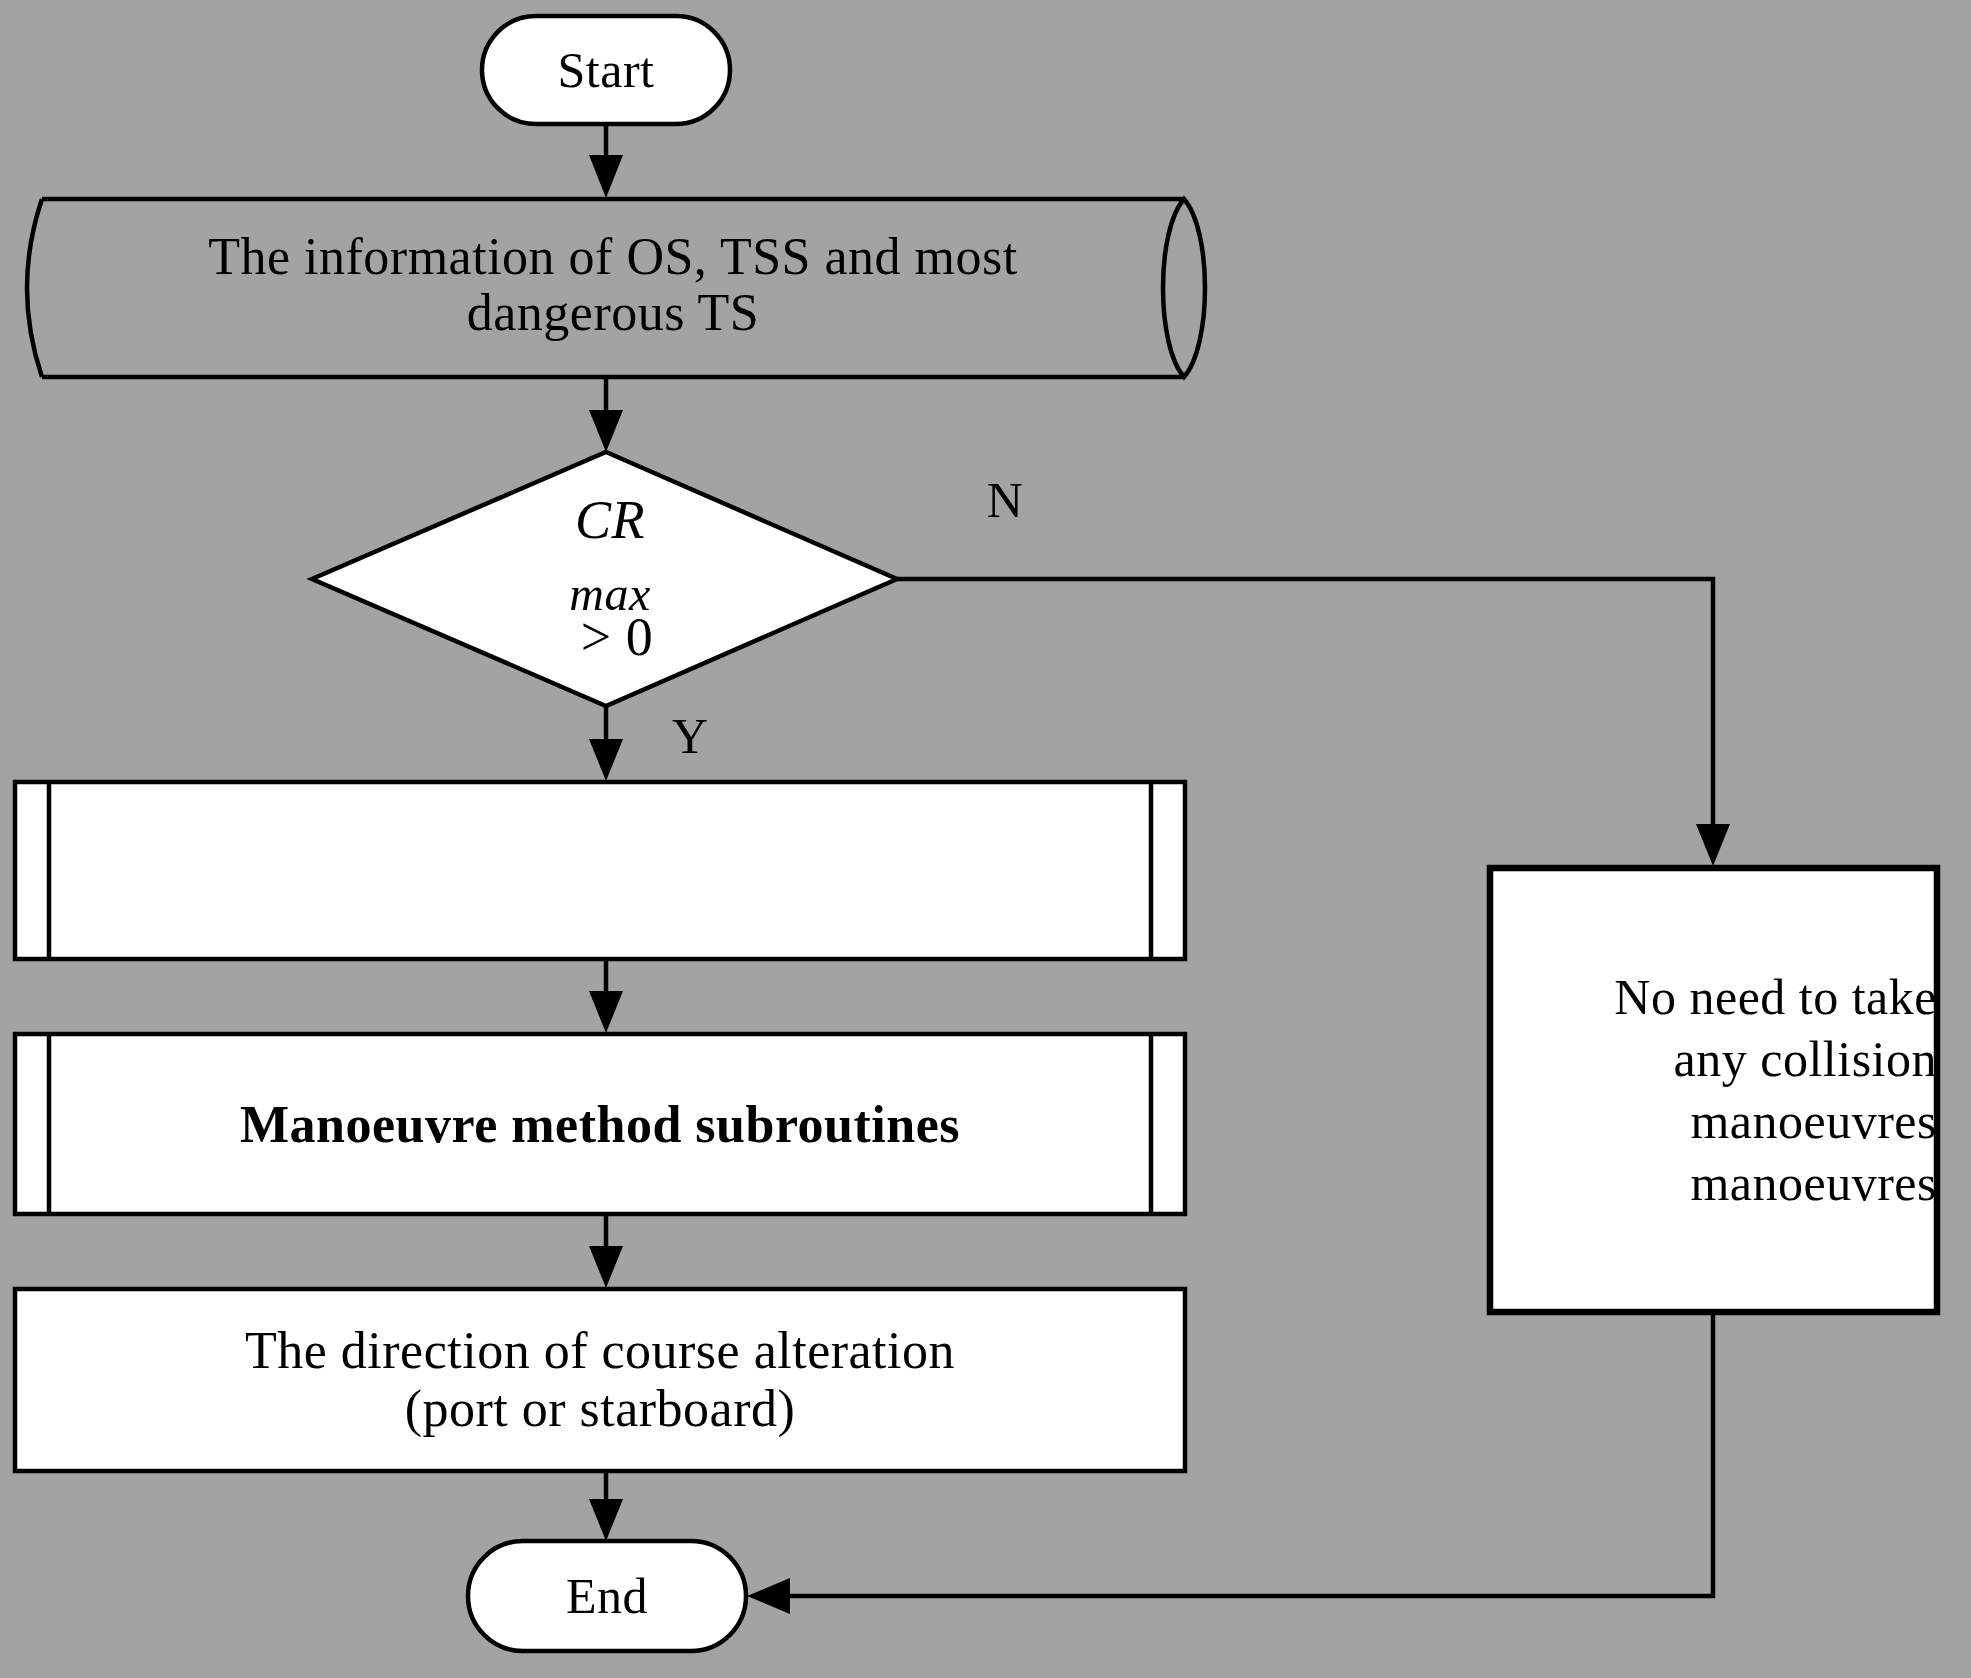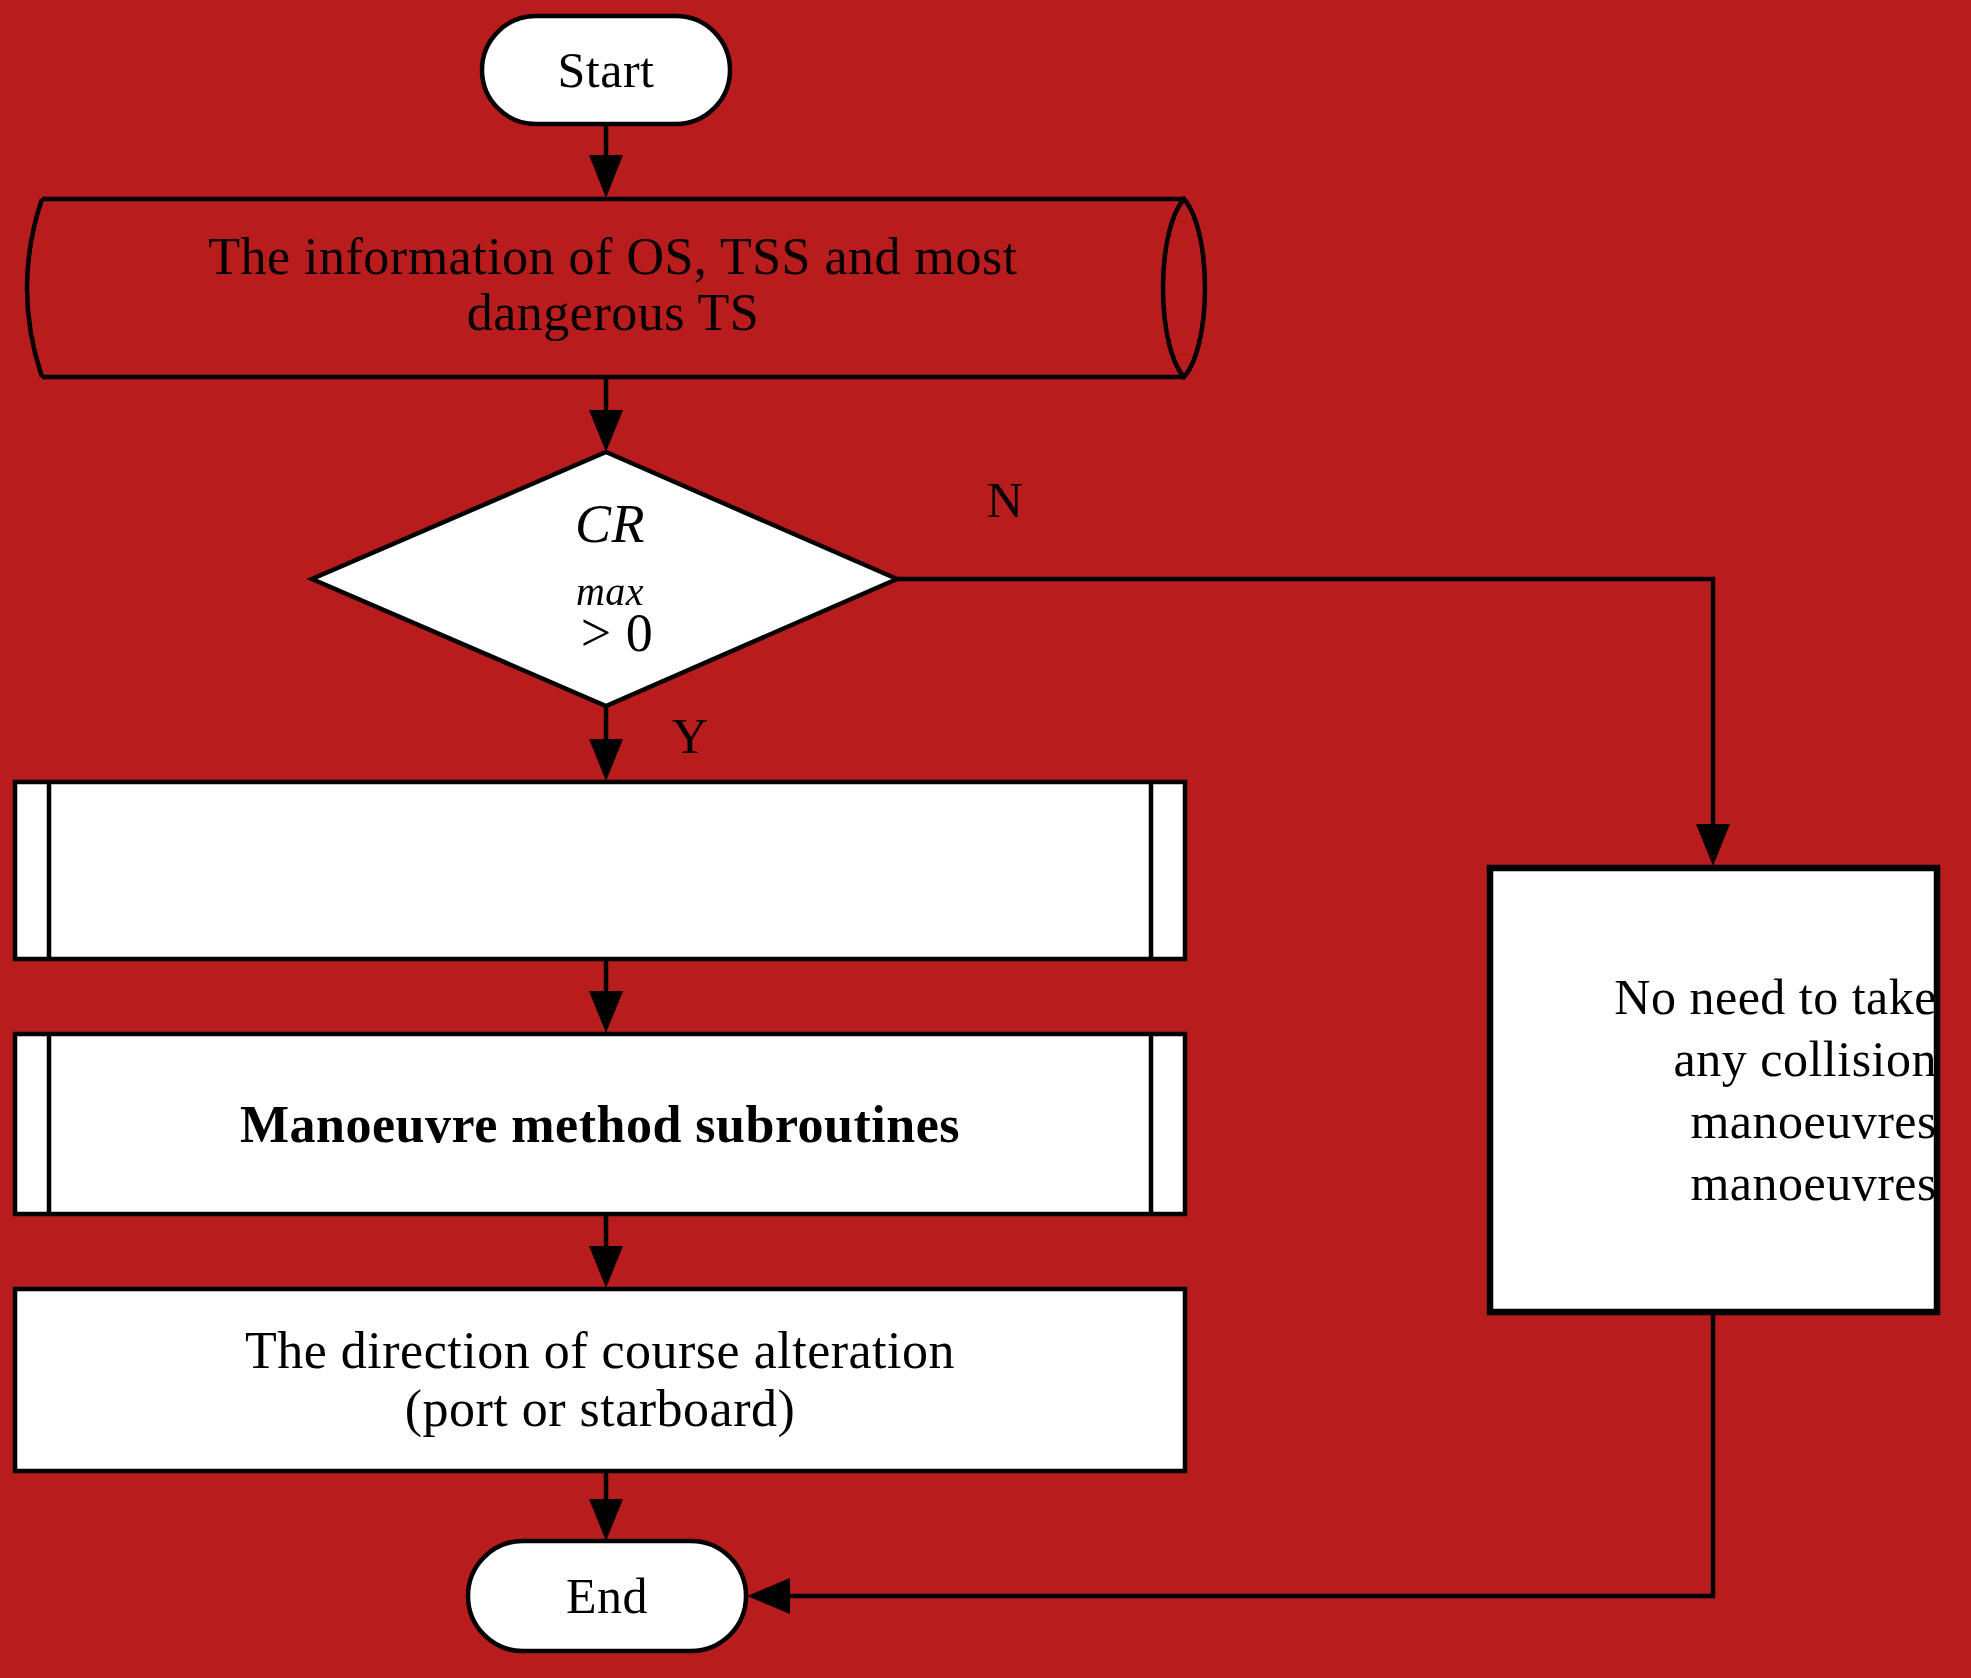--- a/index.html
+++ b/index.html
@@ -1,40 +1,40 @@
 <!DOCTYPE html>
 <html><head>
 <meta charset="utf-8">
 <style>
   html,body{margin:0;padding:0;background:#ffffff;}
   .canvas{
     position:relative;
     width:1971px;height:1678px;
-    background:#b91c1c;
+    background:#a3a3a3;
     font-family:"Liberation Serif",serif;
     color:#000;
     overflow:hidden;
   }
   .canvas svg{position:absolute;left:0;top:0;}
   .label{
     position:absolute;
     display:flex;align-items:center;justify-content:center;
     text-align:center;
     font-family:"Liberation Serif",serif;
     color:#000;
     letter-spacing:0.5px;
   }
   .label.multi{flex-direction:column;}
   .fs50{font-size:50px;}
   .fs52{font-size:52px;}
   .info-line{line-height:56px;}
   .dir-line{line-height:58px;}
   .noneed-line{line-height:62px;}
   .decision-var{font-style:italic;font-size:54px;}
-  .decision-sub{font-style:italic;font-size:40px;transform:translateY(0.32em);}
+  .decision-sub{font-style:italic;font-size:48px;transform:translateY(0.32em);}
   .decision-rest{font-size:54px;margin-left:14px;}
 </style>
 </head>
 <body>
 
 <div class="canvas">
 
   <svg width="1971" height="1678" viewBox="0 0 1971 1678">
     <g stroke="#000000" fill="none" stroke-width="4.5">
 

